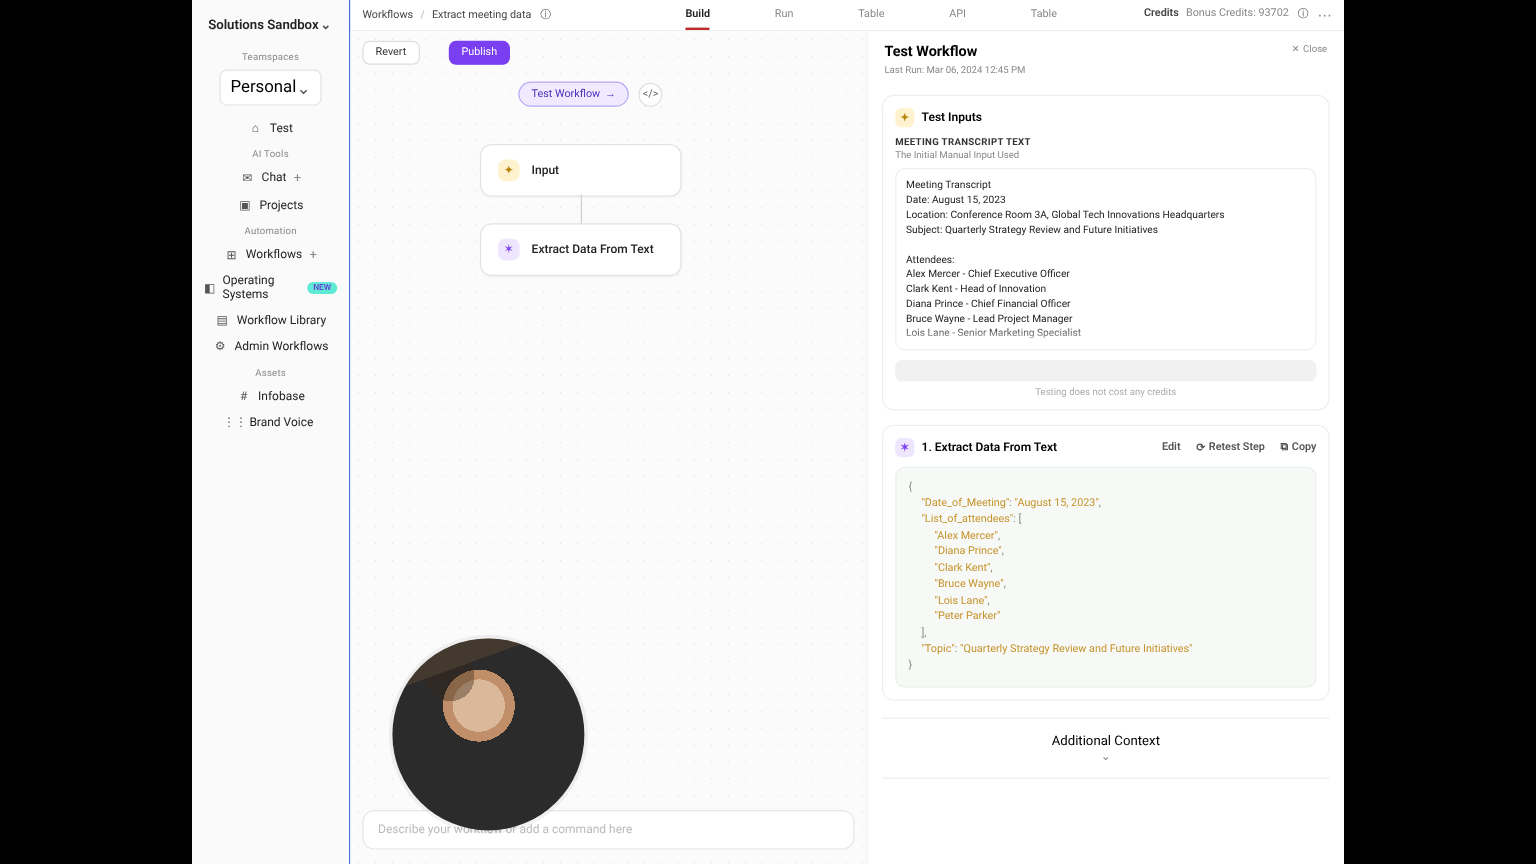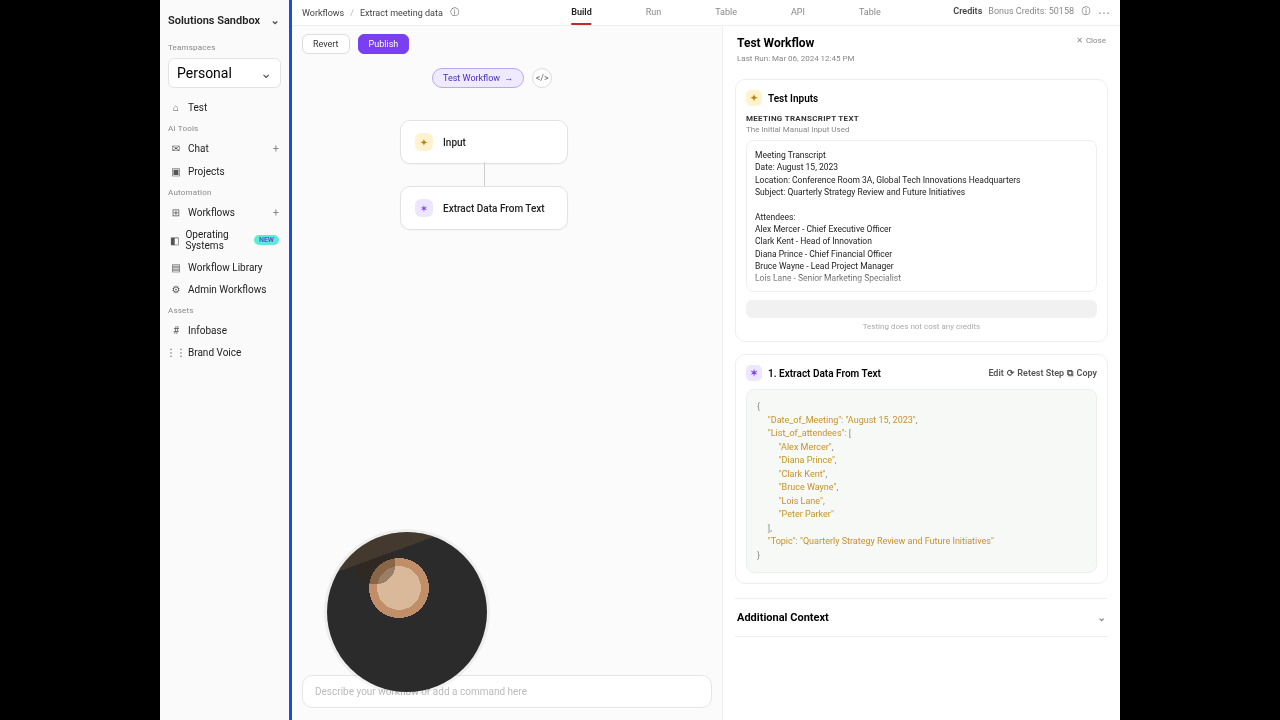--- a/index.html
+++ b/index.html
@@ -2,21 +2,21 @@
 <html><head>
 <meta charset="utf-8">
 <style>
 * { margin: 0; padding: 0; box-sizing: border-box; font-family: -apple-system, BlinkMacSystemFont, "Segoe UI", Roboto, sans-serif; }
 body { background: #000; display: flex; justify-content: center; }
 .app { width: 1280px; height: 720px; background: #000; position: relative; display: flex; }
 .blackbar-l, .blackbar-r { width: 160px; background: #000; height: 100%; }
 .main-area { flex: 1; background: #fff; display: flex; height: 100%; position: relative; overflow: hidden; }
 
 
-.sidebar { width: 132px; min-width: 132px; border-right: 3px solid #1d4ed8; background: #fafafa; display: flex; flex-direction: column; padding: 8px 4px; font-size: 10px; }
+.sidebar { width: 132px; min-width: 132px; border-right: 1px solid #1d4ed8; background: #fafafa; display: flex; flex-direction: column; padding: 8px 4px; font-size: 10px; align-items: center; }
 .ws-switch { display: flex; align-items: center; justify-content: space-between; padding: 6px 4px 10px 4px; font-weight: 600; font-size: 11px; color: #222; cursor: pointer; }
 .section-label { font-size: 8px; color: #888; padding: 6px 4px 4px 4px; letter-spacing: .2px; }
 .dropdown { border: 1px solid #e3e3e3; border-radius: 6px; padding: 6px 8px; margin: 2px 4px 8px 4px; display: flex; justify-content: space-between; align-items: center; font-size: 14px; background: #fff; }
 .nav-item { display: flex; align-items: center; gap: 6px; padding: 5px 6px; border-radius: 6px; font-size: 10px; color: #222; cursor: pointer; }
 .nav-icon { width: 12px; height: 12px; display: inline-flex; align-items: center; justify-content: center; color: #555; }
 .plus { margin-left: auto; font-size: 11px; color: #888; }
 .badge-new { background: #5eead4; color: #6a43d6; font-size: 7px; font-weight: 600; padding: 1px 5px; border-radius: 8px; margin-left: 4px; }
 
 
 .content-col { flex: 1; display: flex; flex-direction: column; background: #fff; }
@@ -28,21 +28,21 @@
 .tab.active { color: #222; font-weight: 600; border-bottom: 2px solid #c02a2a; }
 .topbar-right { margin-left: auto; display: flex; align-items: flex-start; gap: 6px; }
 .credits-lbl { font-weight: 600; font-size: 9px; }
 .credits-val { font-size: 9px; color: #888; }
 .more-dots { color: #888; font-size: 12px; cursor: pointer; }
 
 .work-row { flex: 1; display: flex; overflow: hidden; }
 
 
 .canvas-wrap { flex: 1; position: relative; background-image: radial-gradient(#d8d8d8 .7px, transparent .7px); background-size: 14px 14px; background-position: 0 0; background-color: #fbfbfb; overflow: hidden; }
-.canvas-toolbar { position: absolute; top: 8px; left: 10px; display: flex; gap: 8px; z-index: 3; }
+.canvas-toolbar { position: absolute; top: 8px; left: 10px; display: flex; gap: 24px; z-index: 3; }
 .btn { font-size: 9px; padding: 4px 10px; border-radius: 6px; border: 1px solid #ddd; background: #fff; cursor: pointer; color: #333; }
 .btn.primary { background: #7a3ff0; color: #fff; border-color: #7a3ff0; }
 .pill { display: inline-flex; align-items: center; gap: 4px; border: 1px solid #b8a8f5; background: #efeaff; color: #4a2fbc; font-size: 9px; padding: 4px 10px; border-radius: 14px; cursor: pointer; }
 .pill-area { position: absolute; left: 140px; top: 42px; display: flex; gap: 8px; align-items: center; }
 .circ-btn { width: 20px; height: 20px; border-radius: 50%; border: 1px solid #ddd; background: #fff; display: flex; align-items: center; justify-content: center; font-size: 9px; color: #666; cursor: pointer; }
 .node { position: absolute; background: #fff; border: 1px solid #e2e2e2; border-radius: 10px; padding: 12px 14px; display: flex; align-items: center; gap: 10px; font-size: 10px; color: #222; font-weight: 500; min-width: 168px; box-shadow: 0 1px 2px rgba(0,0,0,.03); }
 .node-ico { width: 18px; height: 18px; border-radius: 6px; display: flex; align-items: center; justify-content: center; font-size: 10px; }
 .node-ico.yellow { background: #fff3cf; color: #b8860b; }
 .node-ico.purple { background: #eee6ff; color: #7a3ff0; }
 .connector { position: absolute; width: 1px; background: #cfcfcf; }
@@ -59,27 +59,27 @@
 .lastrun { font-size: 8px; color: #888; padding: 0 14px 10px 14px; }
 .card { border: 1px solid #eee; border-radius: 10px; margin: 6px 12px; padding: 10px; }
 .card-head { display: flex; align-items: center; gap: 6px; font-size: 10px; font-weight: 600; margin-bottom: 8px; }
 .small-ico { width: 16px; height: 16px; border-radius: 5px; display: flex; align-items: center; justify-content: center; font-size: 9px; }
 .card .sub { font-size: 8px; font-weight: 700; color: #333; letter-spacing: .3px; }
 .card .subdesc { font-size: 8px; color: #888; margin: 2px 0 6px 0; }
 .transcript-box { border: 1px solid #eee; border-radius: 8px; padding: 8px; font-size: 8.5px; line-height: 1.45; color: #222; max-height: 152px; overflow: hidden; position: relative; }
 .transcript-box .fade { position: absolute; bottom: 0; left: 0; right: 0; height: 20px; background: linear-gradient(transparent, #fff); }
 .run-btn { margin-top: 8px; height: 18px; border-radius: 6px; background: #f1f1f1; }
 .credit-note { text-align: center; font-size: 8px; color: #aaa; margin-top: 4px; }
-.card-actions { margin-left: auto; display: flex; gap: 3px; font-size: 9px; color: #555; }
+.card-actions { margin-left: auto; display: flex; gap: 13px; font-size: 9px; color: #555; }
 .card-actions span { cursor: pointer; display: inline-flex; align-items: center; gap: 3px; }
 .code-box { background: #f6f9f6; border: 1px solid #eaf0ea; border-radius: 8px; padding: 10px; font-family: "SFMono-Regular", Consolas, monospace; font-size: 9px; line-height: 1.5; white-space: pre; color: #333; overflow-x: auto; }
 .tok-key { color: #c7922b; }
 .tok-str { color: #c7922b; }
 .tok-punc { color: #8a8a8a; }
-.accordion { border-top: 1px solid #eee; border-bottom: 1px solid #eee; margin: 8px 12px 0 12px; padding: 12px 2px; display: flex; justify-content: space-between; align-items: center; font-size: 11px; font-weight: 700; cursor: pointer; }
+.accordion { border-top: 1px solid #eee; border-bottom: 1px solid #eee; margin: 8px 12px 0 12px; padding: 12px 2px; display: flex; justify-content: space-between; align-items: center; font-size: 11px; font-weight: 400; cursor: pointer; flex-direction: column; }
 .chev { color: #888; font-size: 10px; }
 </style>
 </head>
 <body>
 
 <div class="app">
   <div class="blackbar-l"></div>
 
   <div class="main-area">
 
@@ -154,21 +154,21 @@
         <div class="tabs">
           <div class="tab active">Build</div>
           <div class="tab">Run</div>
           <div class="tab">Table</div>
           <div class="tab">API</div>
           <div class="tab">Table</div>
         </div>
         <div class="topbar-right">
           <span class="credits-lbl">Credits</span>
           <span class="credits-val">
-            <span>Bonus Credits:</span> <span>50158</span>
+            <span>Bonus Credits:</span> <span>93702</span>
           </span>
           <span class="nav-icon">ⓘ</span>
           <span class="more-dots">⋯</span>
         </div>
       </div>
 
       <div class="work-row">
 
         <div class="canvas-wrap">
           <div class="canvas-toolbar">

